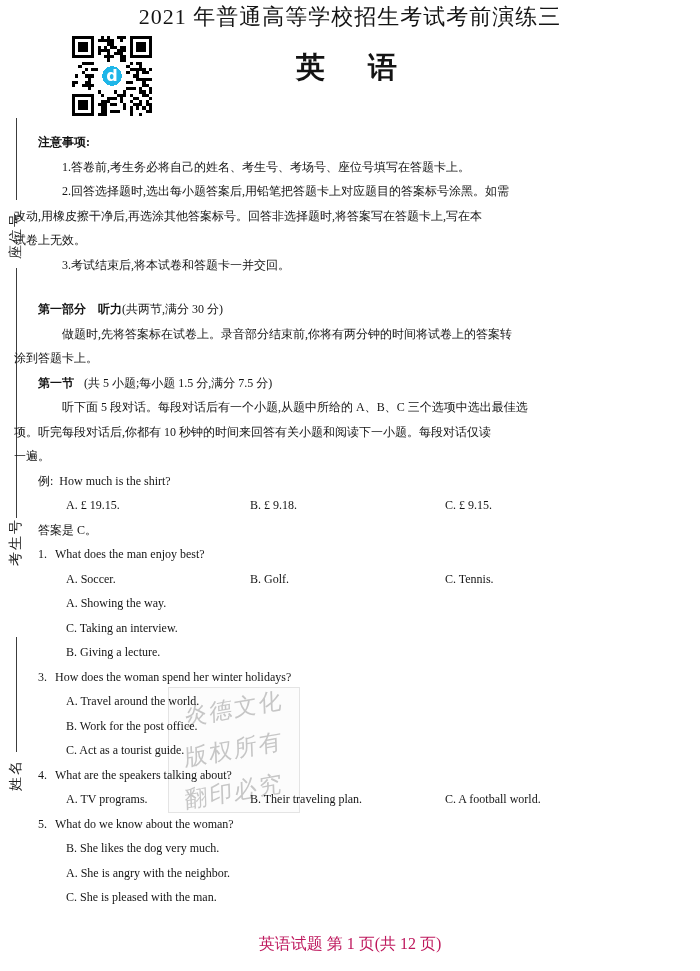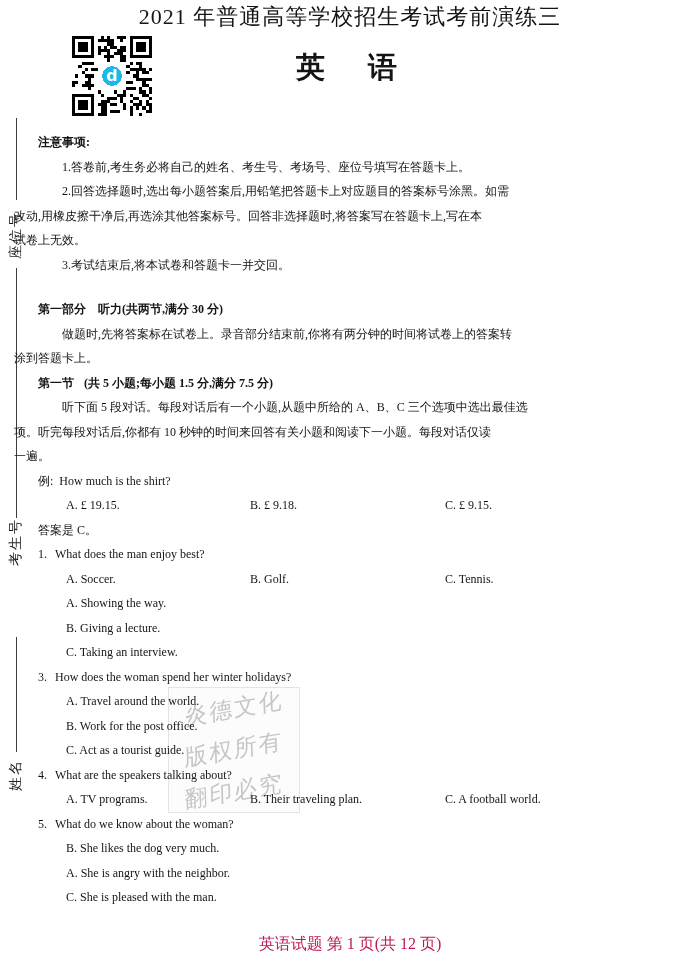--- a/index.html
+++ b/index.html
@@ -59,21 +59,21 @@
   .b{font-weight:bold;}
   .head{padding-left:24px;}
   .ind{padding-left:48px;}
   .mt-part{margin-top:20px;}
   .opt{padding-left:52px;}
   .optrow{display:flex;padding-left:52px;}
   .optrow .c1{width:184px;}
   .optrow .c2{width:195px;}
   .optrow .c3{flex:1;}
   .qnum{margin-right:8px;}
-  .note{font-weight:bold;}
+  .note{font-weight:normal;}
   .gap-s{margin-left:10px;}
   .gap-xs{margin-left:6px;}
   
   .footer{
     position:absolute;left:0;top:934px;width:100%;
     text-align:center;font-size:16px;color:#be185d;
   }
 </style>
 </head>
 <body>
@@ -293,22 +293,22 @@
     <div class="l head">答案是 C。</div>
 
     <div class="l head"><span class="qnum">1.</span><span>What does the man enjoy best?</span></div>
     <div class="l optrow">
       <span class="c1">A. Soccer.</span>
       <span class="c2">B. Golf.</span>
       <span class="c3">C. Tennis.</span>
     </div>
 
     <div class="l opt">A. Showing the way.</div>
+    <div class="l opt">C. Taking an interview.</div>
     <div class="l opt">B. Giving a lecture.</div>
-    <div class="l opt">C. Taking an interview.</div>
 
     <div class="l head"><span class="qnum">3.</span><span>How does the woman spend her winter holidays?</span></div>
     <div class="l opt">A. Travel around the world.</div>
     <div class="l opt">B. Work for the post office.</div>
     <div class="l opt">C. Act as a tourist guide.</div>
 
     <div class="l head"><span class="qnum">4.</span><span>What are the speakers talking about?</span></div>
     <div class="l optrow">
       <span class="c1">A. TV programs.</span>
       <span class="c2">B. Their traveling plan.</span>

